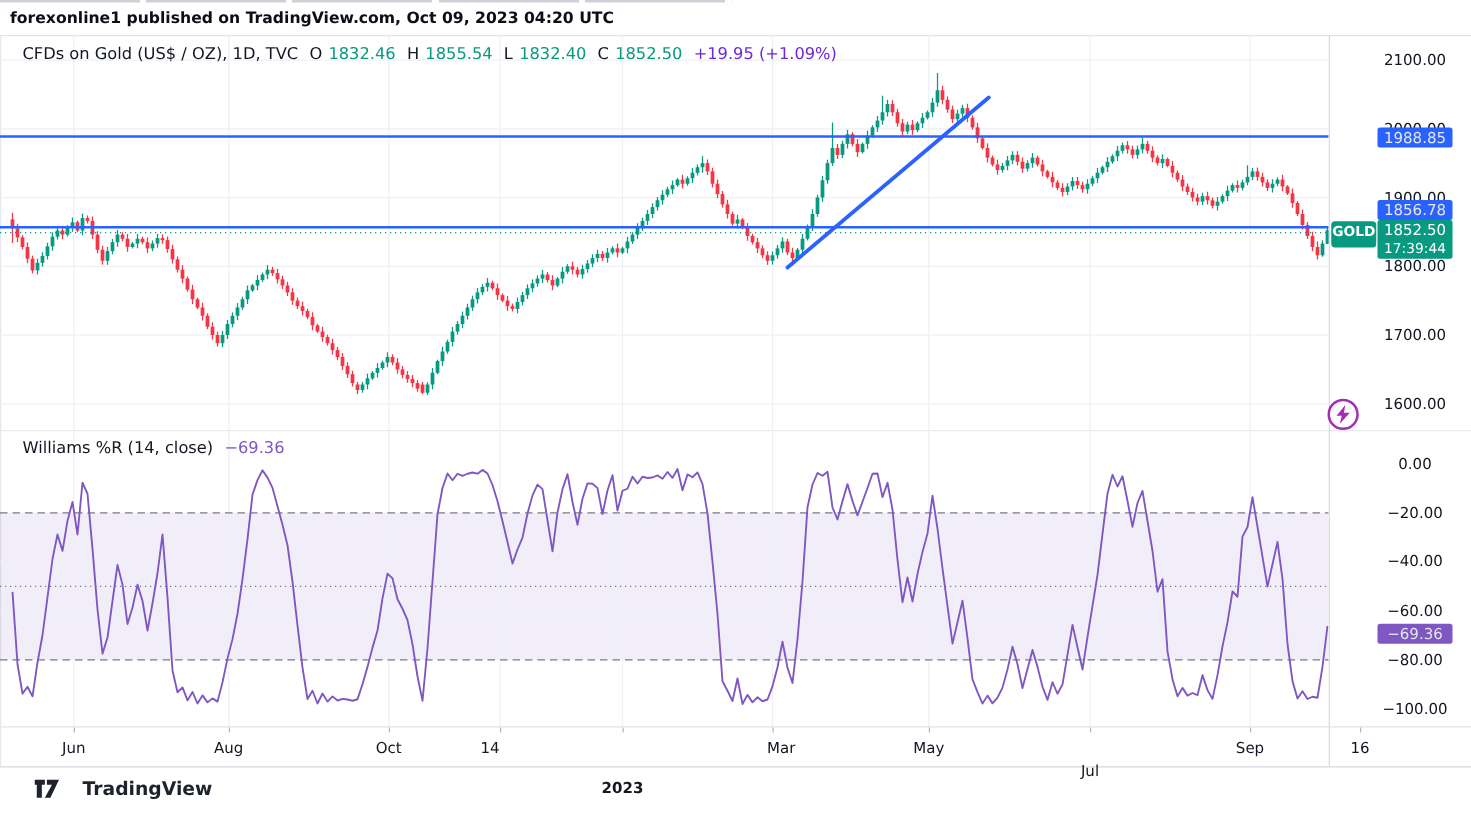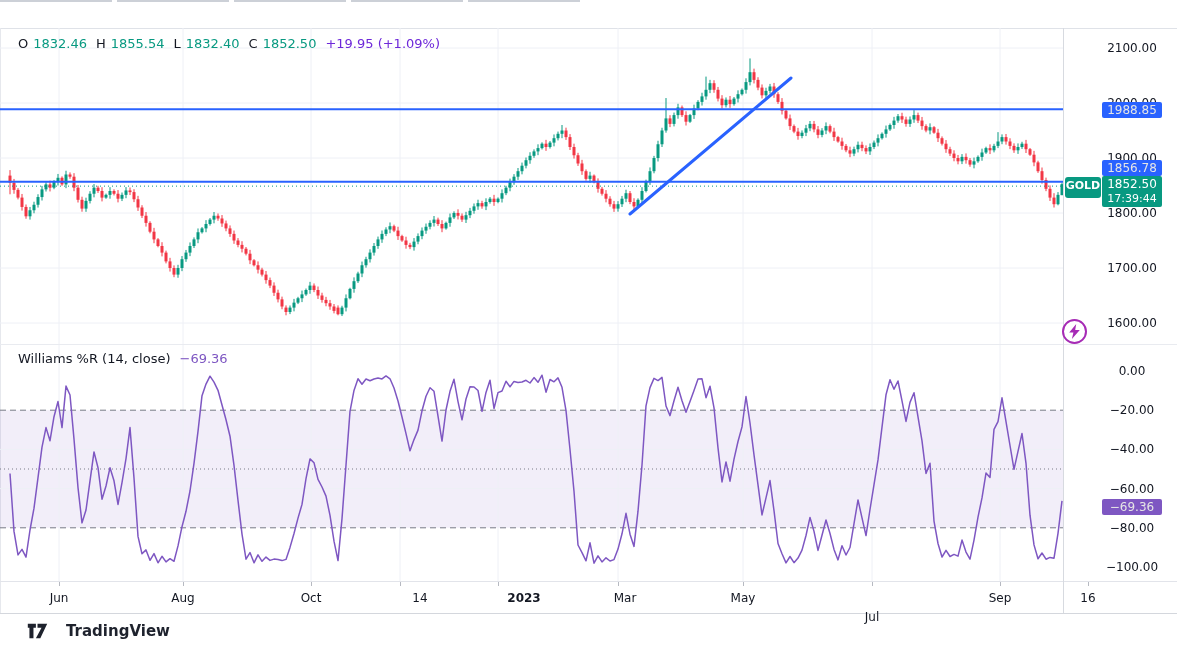--- a/index.html
+++ b/index.html
@@ -48,20 +48,21 @@
          justify-content:center;cursor:pointer;z-index:7;}
   .footer-logo{position:absolute;left:27px;top:622px;display:flex;align-items:center;gap:18px;color:#1e222d;}
   .footer-text{font-size:15px;font-weight:600;}
 </style>
 </head>
 <body>
 
 <div class="stage">
 
   <div class="top-crop"></div>
+  <div class="attribution">forexonline1 published on TradingView.com, Oct 09, 2023 04:20 UTC</div>
 
   <div class="frame frame-top"></div>
   <div class="frame frame-left"></div>
 
   <svg class="main" id="main-svg" width="1063" height="316">
       <line x1="0" x2="1063" y1="20" y2="20" stroke="#EEF0F6"></line>
       <line x1="0" x2="1063" y1="75" y2="75" stroke="#EEF0F6"></line>
       <line x1="0" x2="1063" y1="130" y2="130" stroke="#EEF0F6"></line>
       <line x1="0" x2="1063" y1="185" y2="185" stroke="#EEF0F6"></line>
       <line x1="0" x2="1063" y1="240.00000000000003" y2="240.00000000000003" stroke="#EEF0F6"></line>
@@ -603,20 +604,21 @@
       <rect x="1056.5" y="166.85000000000002" width="3" height="9.349999999999994" fill="#089981"></rect>
       <line x1="1062" x2="1062" y1="154.45300000000003" y2="167.17999999999995" stroke="#089981" stroke-width="1"></line>
       <rect x="1060.5" y="156.125" width="3" height="11.021999999999991" fill="#089981"></rect>
       <line x1="0" x2="1063" y1="81.13250000000005" y2="81.13250000000005" stroke="#2962FF" stroke-width="2"></line>
       <line x1="0" x2="1063" y1="153.77100000000002" y2="153.77100000000002" stroke="#2962FF" stroke-width="2"></line>
       <line x1="0" x2="1063" y1="158.125" y2="158.125" stroke="#089981" stroke-width="1" stroke-dasharray="1,3"></line>
       <line x1="630" y1="186" x2="791" y2="50" stroke="#2962FF" stroke-width="3" stroke-linecap="round"></line>
     </svg>
 
   <div class="legend mainlg">
+    <span>CFDs on Gold (US$ / OZ), 1D, TVC</span>
     <span class="ohlc-pair"><span class="ohlc-k">O</span><span class="ohlc-v">1832.46</span></span>
     <span class="ohlc-pair"><span class="ohlc-k">H</span><span class="ohlc-v">1855.54</span></span>
     <span class="ohlc-pair"><span class="ohlc-k">L</span><span class="ohlc-v">1832.40</span></span>
     <span class="ohlc-pair"><span class="ohlc-k">C</span><span class="ohlc-v">1852.50</span></span>
     <span class="chg">+19.95 (+1.09%)</span>
   </div>
 
   <div class="flash">
     <svg width="13" height="15" viewBox="0 0 13 15">
       <path d="M8.2 0 L1.2 8.6 H5.4 L3.9 15 L11.8 6.1 H7.2 L8.2 0 Z" fill="#A62BB5"></path>
@@ -677,23 +679,23 @@
     </div>
 
   <div class="time-axis" id="time-axis">
       <div class="ttick" style="left: 59px;"></div>
       <div class="tlabel" style="left: 59px;">Jun</div>
       <div class="ttick" style="left: 183px;"></div>
       <div class="tlabel" style="left: 183px;">Aug</div>
       <div class="ttick" style="left: 311px;"></div>
       <div class="tlabel" style="left: 311px;">Oct</div>
       <div class="ttick" style="left: 400px;"></div>
-      <div class="tlabel" style="left: 420px;">14</div>
+      <div class="tlabel" style="left: 392px;">14</div>
       <div class="ttick" style="left: 498px;"></div>
-      <div class="tlabel bold" style="left: 524px;">2023</div>
+      <div class="tlabel bold" style="left: 498px; margin-top: 32px;">2023</div>
       <div class="ttick" style="left: 618px;"></div>
       <div class="tlabel" style="left: 618px; padding-left: 14px;">Mar</div>
       <div class="ttick" style="left: 743px;"></div>
       <div class="tlabel" style="left: 743px;">May</div>
       <div class="ttick" style="left: 872px;"></div>
       <div class="tlabel" style="left: 872px; margin-top: 19px;">Jul</div>
       <div class="ttick" style="left: 1000px;"></div>
       <div class="tlabel" style="left: 1000px;">Sep</div>
       <div class="ttick" style="left: 1088px;"></div>
       <div class="tlabel" style="left: 1088px;">16</div>

